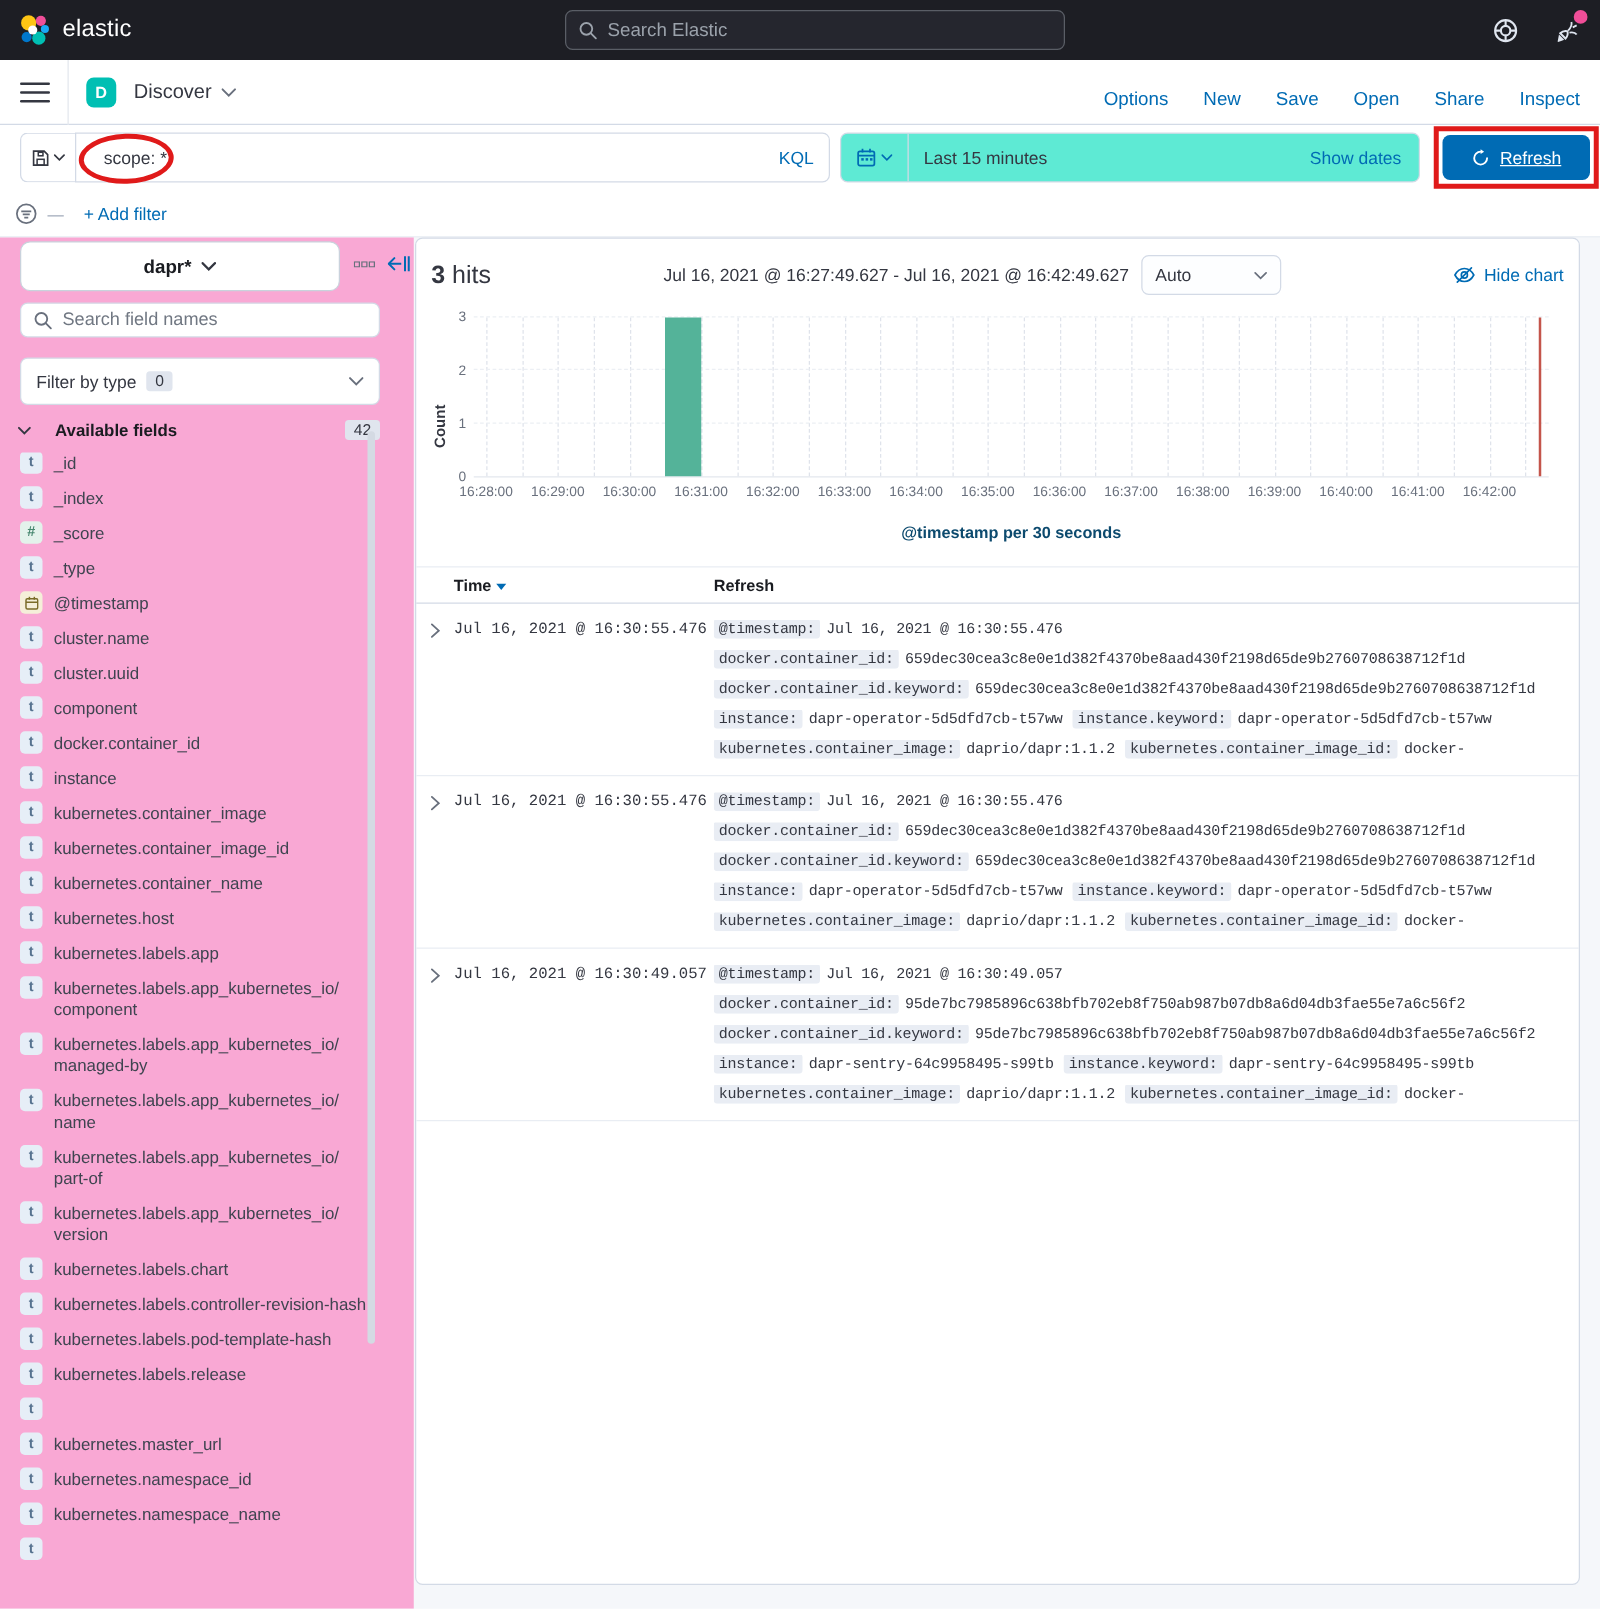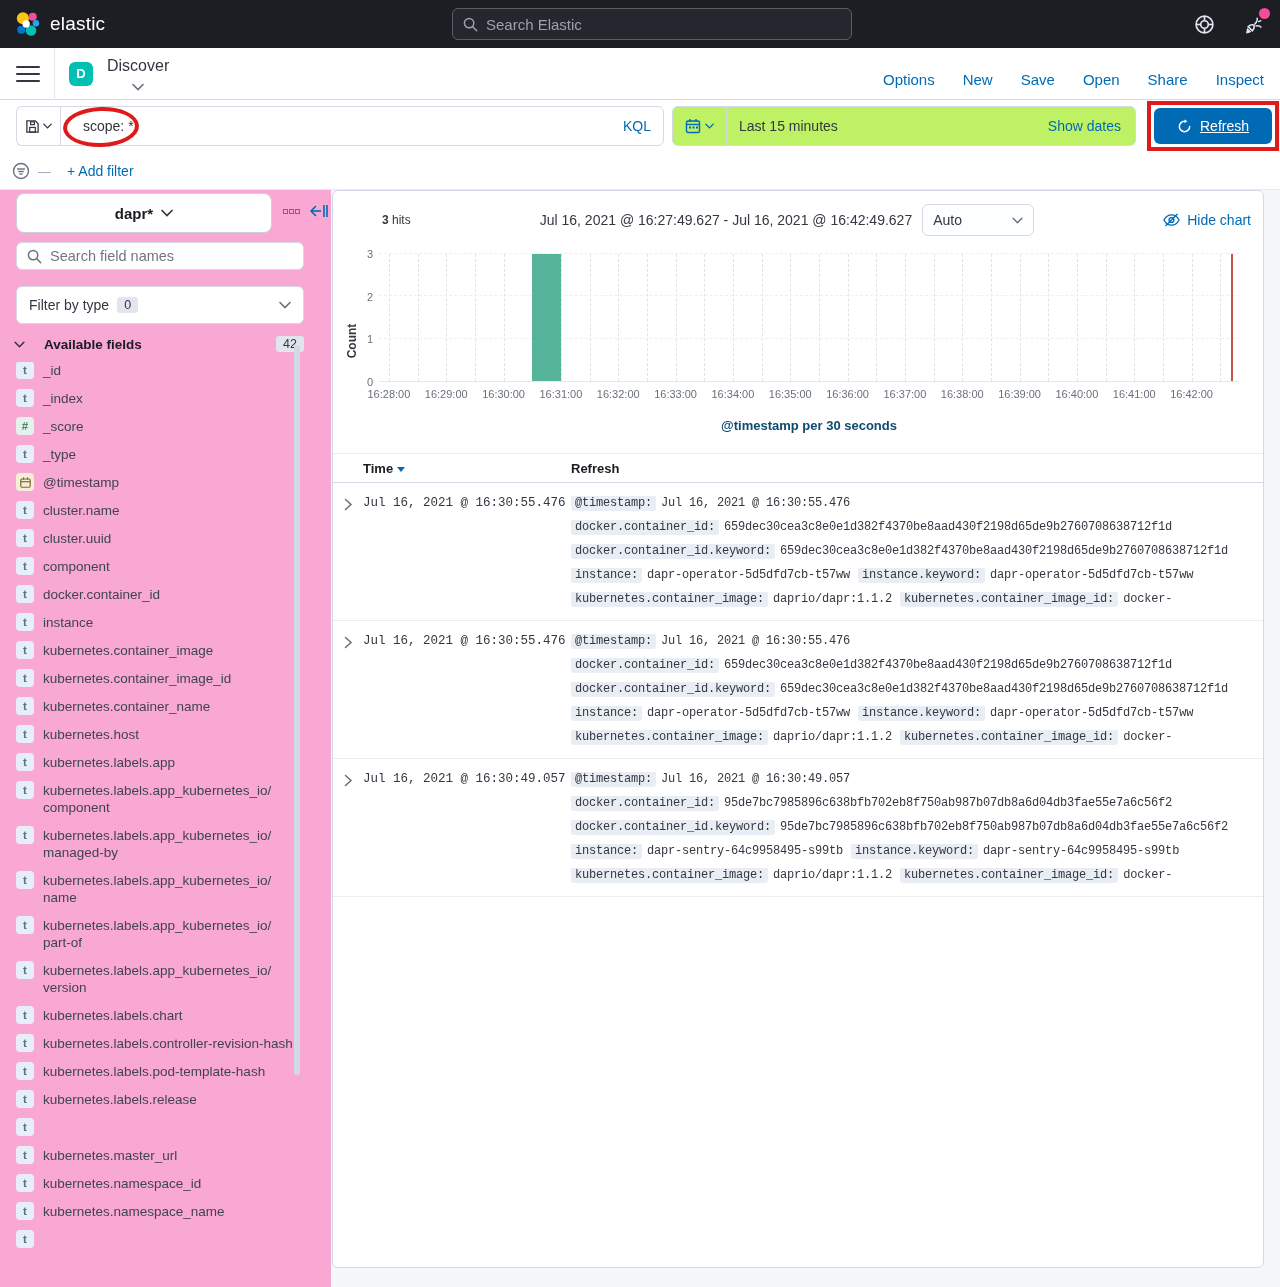--- a/index.html
+++ b/index.html
@@ -16,32 +16,32 @@
   .top-icons { position:absolute; right:14px; top:0; height:48px; display:flex; align-items:center; gap:26px; }
   .icon-btn { position:relative; width:24px; height:24px; display:flex; align-items:center; justify-content:center; }
   .pink-dot { position:absolute; right:-4px; top:-4px; width:11px; height:11px; border-radius:50%; background:#F04E98; }
 
   
   .navbar { position:absolute; left:0; top:48px; width:1280px; height:52px; background:#FFFFFF; border-bottom:1px solid #D3DAE6; display:flex; align-items:center; }
   .hamburger { margin-left:16px; width:24px; height:24px; display:flex; flex-direction:column; justify-content:center; gap:5px; cursor:pointer; }
   .hamburger i { display:block; height:2px; background:#343741; border-radius:1px; }
   .nav-divider { width:1px; height:52px; background:#E3E8EE; margin-left:14px; }
   .space-badge { margin-left:14px; width:24px; height:24px; border-radius:6px; background:#00BFB3; color:#FFFFFF; font-size:13px; font-weight:700; display:flex; align-items:center; justify-content:center; }
-  .app-title { margin-left:14px; display:flex; align-items:center; gap:8px; font-size:16px; color:#343741;flex-direction:column; }
+  .app-title { margin-left:14px; display:flex; align-items:center; gap:8px; font-size:16px; color:#343741; }
   .nav-links { margin-left:auto; margin-right:16px; display:flex; gap:28px; }
   .nav-link { color:#006BB4; font-size:15px; cursor:pointer;margin-top:12px; }
 
   
   .querysection { position:absolute; left:0; top:100px; width:1280px; height:90px; background:#FFFFFF; border-bottom:1px solid #E6EBF2; }
   .saved-query-btn { position:absolute; left:16px; top:6px; width:44px; height:40px; background:#FFFFFF; border:1px solid #D3DAE6; border-right:none; border-radius:6px 0 0 6px; display:flex; align-items:center; justify-content:center; gap:3px; }
   .query-input { position:absolute; left:60px; top:6px; width:604px; height:40px; background:#FFFFFF; border:1px solid #D3DAE6; border-radius:0 6px 6px 0; display:flex; align-items:center; padding:0 12px; }
   .query-text { font-size:14px; color:#343741; margin-left:10px; }
   .kql-label { margin-left:auto; color:#006BB4; font-size:14px; }
   .red-ellipse { position:absolute; left:2px; top:0px; width:76px; height:40px; border:4px solid #E01A1A; border-radius:50%; transform:rotate(-2deg); pointer-events:none; }
-  .datepicker { position:absolute; left:672px; top:6px; width:464px; height:40px; background:#bef264; border:1px solid #D3DAE6; border-radius:6px; display:flex; align-items:center; }
+  .datepicker { position:absolute; left:672px; top:6px; width:464px; height:40px; background:#5eead4; border:1px solid #D3DAE6; border-radius:6px; display:flex; align-items:center; }
   .cal-section { width:54px; height:100%; display:flex; align-items:center; justify-content:center; gap:4px; border-right:1px solid #D3DAE6; }
   .time-display { margin-left:12px; font-size:14px; color:#343741; }
   .show-dates { margin-left:auto; margin-right:14px; color:#006BB4; font-size:14px; cursor:pointer; }
   .refresh-annotation { position:absolute; left:1147px; top:1px; width:132px; height:50px; border:4px solid #E01A1A; }
   .refresh-btn { position:absolute; left:3px; top:3px; width:118px; height:36px; background:#006BB4; border:none; border-radius:6px; color:#FFFFFF; font-size:14px; display:flex; align-items:center; justify-content:center; gap:8px; cursor:pointer; font-family:inherit; }
   .refresh-btn span { text-decoration:underline; }
   .filterrow { position:absolute; left:0; top:52px; height:38px; display:flex; align-items:center; padding-left:12px; gap:8px; }
   .filter-dash { color:#98A2B3; font-size:13px; }
   .add-filter { color:#006BB4; font-size:14px; margin-left:8px; cursor:pointer; }
 
@@ -61,21 +61,21 @@
   .fbadge { flex:0 0 18px; width:18px; height:18px; border-radius:4px; display:inline-flex; align-items:center; justify-content:center; font-size:11.5px; font-weight:700; margin-top:-1px; }
   .fbadge.string { background:#E6EEF7; color:#56728F; }
   .fbadge.number { background:#E3F2EB; color:#47876F; }
   .fbadge.date   { background:#F5EFD9; color:#7A6C28; }
   .fname { font-size:13.5px; color:#3F4450; line-height:17px; word-wrap:break-word; overflow-wrap:break-word; max-width:250px; }
   .side-scrollbar { position:absolute; left:294px; top:155px; width:6px; height:730px; background:#D4DAE3; border-radius:3px; }
 
   
   .doc-panel { position:absolute; left:332px; top:190px; width:932px; height:1078px; background:#FFFFFF; border:1px solid #D3DAE6; border-radius:6px; }
   .panel-header { position:absolute; left:12px; right:12px; top:12px; height:34px; display:flex; align-items:center; }
-  .hits { font-size:12px;margin-left:37px; } .hits b { font-weight:700; }
+  .hits { font-size:20px; } .hits b { font-weight:700; }
   .time-range { margin-left:auto; font-size:14px; color:#343741; }
   .interval-select { margin-left:10px; width:112px; height:32px; border:1px solid #D3DAE6; border-radius:6px; background:#FDFEFF; display:flex; align-items:center; padding:0 10px; font-size:14px; color:#343741; cursor:pointer; }
   .interval-select svg { margin-left:auto; }
   .hide-chart { margin-left:auto; display:flex; align-items:center; gap:7px; color:#006BB4; font-size:14px; cursor:pointer; }
 
   
   .chart-wrap { position:absolute; left:0; right:0; top:55px; height:200px; }
   .y-axis-label { position:absolute; left:2px; top:88px; transform:rotate(-90deg); transform-origin:center; font-size:12px; font-weight:700; color:#343741; }
   .yticks { position:absolute; left:0; top:8px; width:40px; height:128px; }
   .ytick { position:absolute; right:0; font-size:11px; color:#69707D; transform:translateY(50%); }

